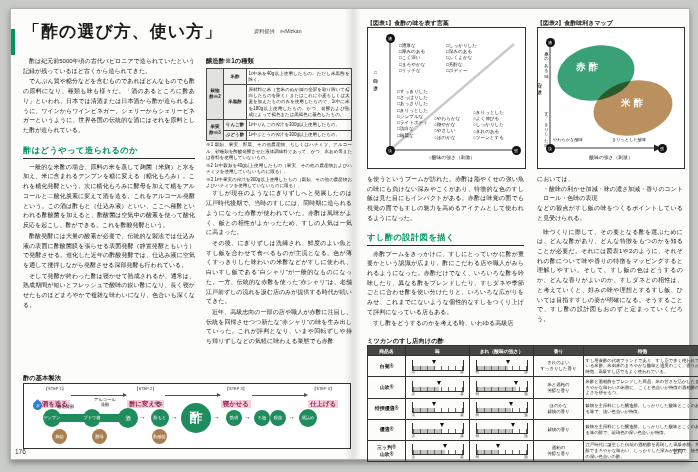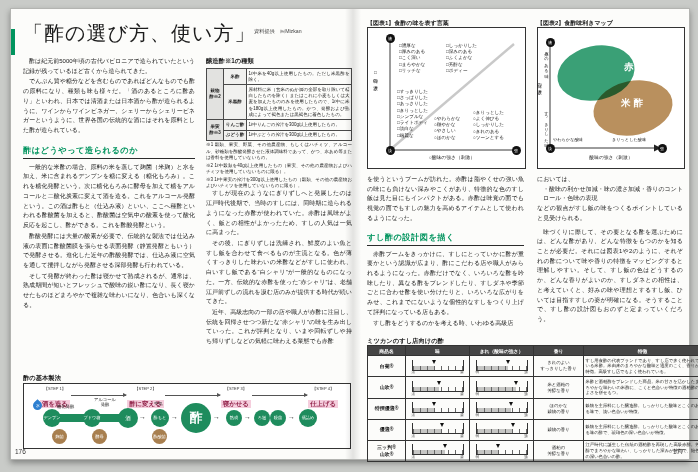--- a/index.html
+++ b/index.html
@@ -73,21 +73,21 @@
   .pgnum{position:absolute;font-size:6.5px;color:#333;}
 </style>
 </head>
 <body>
 
 <div id="canvas">
   <div id="spread">
 
     <div class="abs" style="left:0;top:20px;width:3.5px;height:26px;background:#00945e;"></div>
 
-    <div class="abs" style="left:12px;top:11px;font-family:'Liberation Serif',serif;font-size:20px;font-weight:normal;letter-spacing:1px;">「酢の選び方、使い方」</div>
+    <div class="abs" style="left:12px;top:11px;font-family:'Liberation Serif',serif;font-size:17px;font-weight:bold;letter-spacing:1px;">「酢の選び方、使い方」</div>
 
     <div class="abs" style="left:243px;top:19px;font-size:5.2px;color:#444;">資料提供　㈱Mizkan</div>
 
     <div class="pagecol" style="left:12px;top:48px;width:172px;height:316px;">
       <div>
           <span class="para">酢は紀元前5000年頃の古代バビロニアで造られていたという記録が残っているほど古くから造られてきた。</span>
           <span class="para">でんぷん質や糖分などを含むものであればどんなものでも酢の原料になり、種類も味も様々だ。「酒のあるところに酢あり」といわれ、日本では清酒または日本酒から酢が造られるように、ワインからワインビネガー、シェリーからシェリービネガーというように、世界各国の伝統的な酒にはそれを原料とした酢が造られている。</span>
         </div>
       <div class="ghead" style="margin-top:9px;">酢はどうやって造られるのか</div>
       <div>
@@ -241,21 +241,21 @@
 
     <div class="abs figtitle" style="left:526px;top:10px;">【図表2】食酢味利きマップ</div>
     <div class="figbox" style="left:526px;top:18px;width:146px;height:140px;">
       <svg width="146" height="140" style="position:absolute;left:0;top:0;">
         <line x1="12" y1="16" x2="12" y2="120" stroke="#222" stroke-width="0.9"></line>
         <line x1="12" y1="120" x2="124" y2="120" stroke="#222" stroke-width="0.9"></line>
         <polygon points="116,116.5 123,120 116,123.5" fill="#222"></polygon>
       </svg>
       <div class="ell" style="left:19px;top:18px;width:78px;height:54px;background:#2f9b6f;transform:rotate(-12deg);"></div>
       <div class="ell" style="left:55px;top:53px;width:80px;height:54px;background:#b58a55;transform:rotate(-12deg);"></div>
-      <div class="elabel" style="left:38px;top:33px;margin-left:48px;">赤酢</div>
+      <div class="elabel" style="left:38px;top:33px;">赤酢</div>
       <div class="elabel" style="left:83px;top:69px;">米酢</div>
       <div class="axdot" style="left:7.5px;top:9.5px;">濃</div>
       <div class="axdot" style="left:7.5px;top:115.5px;">淡</div>
       <div class="axdot" style="left:119.5px;top:115.5px;">強</div>
       <div class="vtxt" style="left:6px;top:21px;font-size:4.2px;">厚みのある味</div>
       <div class="vtxt" style="left:-1px;top:52px;">味の濃さ</div>
       <div class="vtxt" style="left:6px;top:80px;font-size:4.2px;">すっきりした味</div>
       <div class="fig2note" style="left:15px;top:109px;">やわらかな酸味</div>
       <div class="fig2note" style="left:74px;top:109px;">きりっとした酸味</div>
       <div class="abs" style="left:28px;top:126px;width:90px;text-align:center;font-size:4.8px;">酸味の強さ（刺激）</div>

